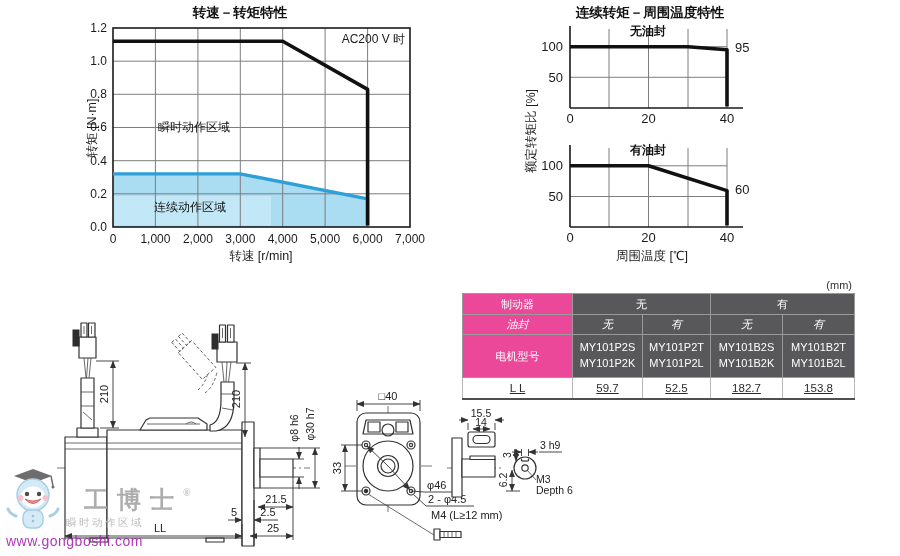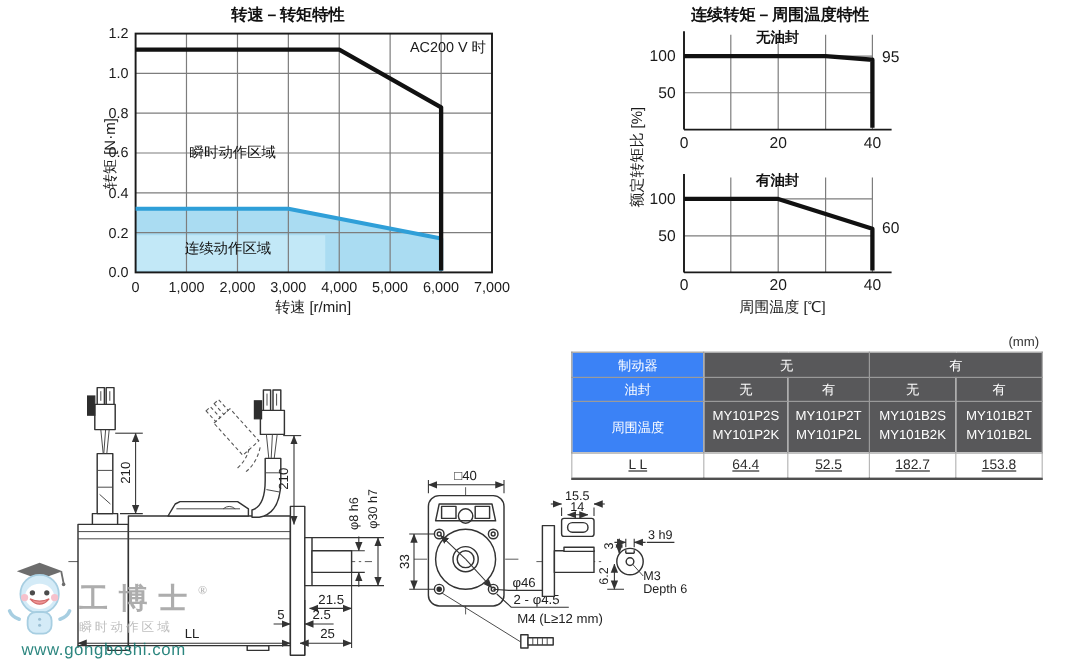--- a/index.html
+++ b/index.html
@@ -24,39 +24,39 @@
   .ln{fill:none;stroke:#333;stroke-width:1.2;stroke-linejoin:round;}
   .lnf{fill:#fff;stroke:#333;stroke-width:1.2;stroke-linejoin:round;}
   .thin{fill:none;stroke:#444;stroke-width:.8;}
   .dark{fill:#2d2d2d;stroke:#2d2d2d;}
   .dim{fill:none;stroke:#333;stroke-width:.9;}
   .cl{fill:none;stroke:#555;stroke-width:.8;stroke-dasharray:11 3 2 3;}
   .dash{fill:none;stroke:#555;stroke-width:.9;stroke-dasharray:3 2.2;}
   .td{font:10.5px "Liberation Sans",sans-serif;fill:#222;}
   .td2{font:11px "Liberation Sans",sans-serif;fill:#222;}
   
-  .tblwrap{position:absolute;left:476px;top:279px;width:392px;}
+  .tblwrap{position:absolute;left:462px;top:279px;width:392px;}
   .unit{text-align:right;font-size:11px;color:#333;margin:0 2px 2px 0;}
   table.spec{border-collapse:collapse;table-layout:fixed;width:392px;
              border:1px solid #8e8e8e;border-bottom:2px solid #4f4f4f;}
   table.spec td{border:1px solid #9a9a9a;font-size:11px;text-align:center;
                 padding:0;overflow:hidden;}
   td.hd{background:#58585a;color:#fff;}
-  td.hdl{background:#3b82f6;color:#fff;text-align:left;padding-left:8px;}
-  tr.r1 td{height:20px;} tr.r2 td{height:19px;} tr.r3 td{height:42px;}
+  td.hdl{background:#ec4899;color:#fff;text-align:left;padding-left:8px;}
+  tr.r1 td{height:20px;} tr.r2 td{height:19px;font-style:italic;} tr.r3 td{height:42px;}
   tr.r4 td{height:20px;background:#fff;color:#2b2b2b;font-size:11.5px;border-color:#b7b7b7;text-decoration:underline;}
   .model span{display:block;line-height:1.45;}
   
   .watermark{position:absolute;left:6px;top:464px;width:190px;opacity:.88;}
   .wm-row{display:flex;align-items:flex-end;}
   .wm-brand{font-family:"Liberation Serif",serif;font-weight:bold;font-size:24px;
-            color:#a2a2a2;letter-spacing:9px;line-height:1;white-space:nowrap;}
+            color:#a2a2a2;letter-spacing:9px;line-height:1;white-space:nowrap;margin-left:18px;}
   .wm-reg{font-size:10px;color:#b2b2b2;vertical-align:top;letter-spacing:0;}
   .wm-tagline{font-size:10.5px;color:#b5b5b5;letter-spacing:2.5px;margin-top:4px;white-space:nowrap;}
-  .wm-url{font-size:14px;color:#0f766e;letter-spacing:.5px;margin-top:3px;white-space:nowrap;margin-left:12px;}
+  .wm-url{font-size:14px;color:#a21caf;letter-spacing:.5px;margin-top:3px;white-space:nowrap;}
 </style>
 </head>
 <body>
 
 <div class="page">
 
   <svg style="left:0;top:0" width="450" height="270" viewBox="0 0 450 270">
     <text class="t-title" x="240" y="17" text-anchor="middle">转速－转矩特性</text>
 
     <path class="fill-blue" d="M113,173.9 L240.3,173.9 L367.6,198.8 L367.6,227 L113,227 Z"></path>
@@ -358,41 +358,41 @@
         <td class="hd" colspan="2">有</td>
       </tr>
       <tr class="r2">
         <td class="hdl">油封</td>
         <td class="hd">无</td>
         <td class="hd">有</td>
         <td class="hd">无</td>
         <td class="hd">有</td>
       </tr>
       <tr class="r3">
-        <td class="hdl">周围温度</td>
+        <td class="hdl">电机型号</td>
         <td class="hd model">
           <span>MY101P2S</span>
               <span>MY101P2K</span>
             </td>
         <td class="hd model">
           <span>MY101P2T</span>
               <span>MY101P2L</span>
             </td>
         <td class="hd model">
           <span>MY101B2S</span>
               <span>MY101B2K</span>
             </td>
         <td class="hd model">
           <span>MY101B2T</span>
               <span>MY101B2L</span>
             </td>
       </tr>
       <tr class="r4">
         <td>L L</td>
-        <td>64.4</td>
+        <td>59.7</td>
         <td>52.5</td>
         <td>182.7</td>
         <td>153.8</td>
       </tr>
     </tbody>
       </table>
   </div>
 
   <div class="watermark">
     <div class="wm-row">

